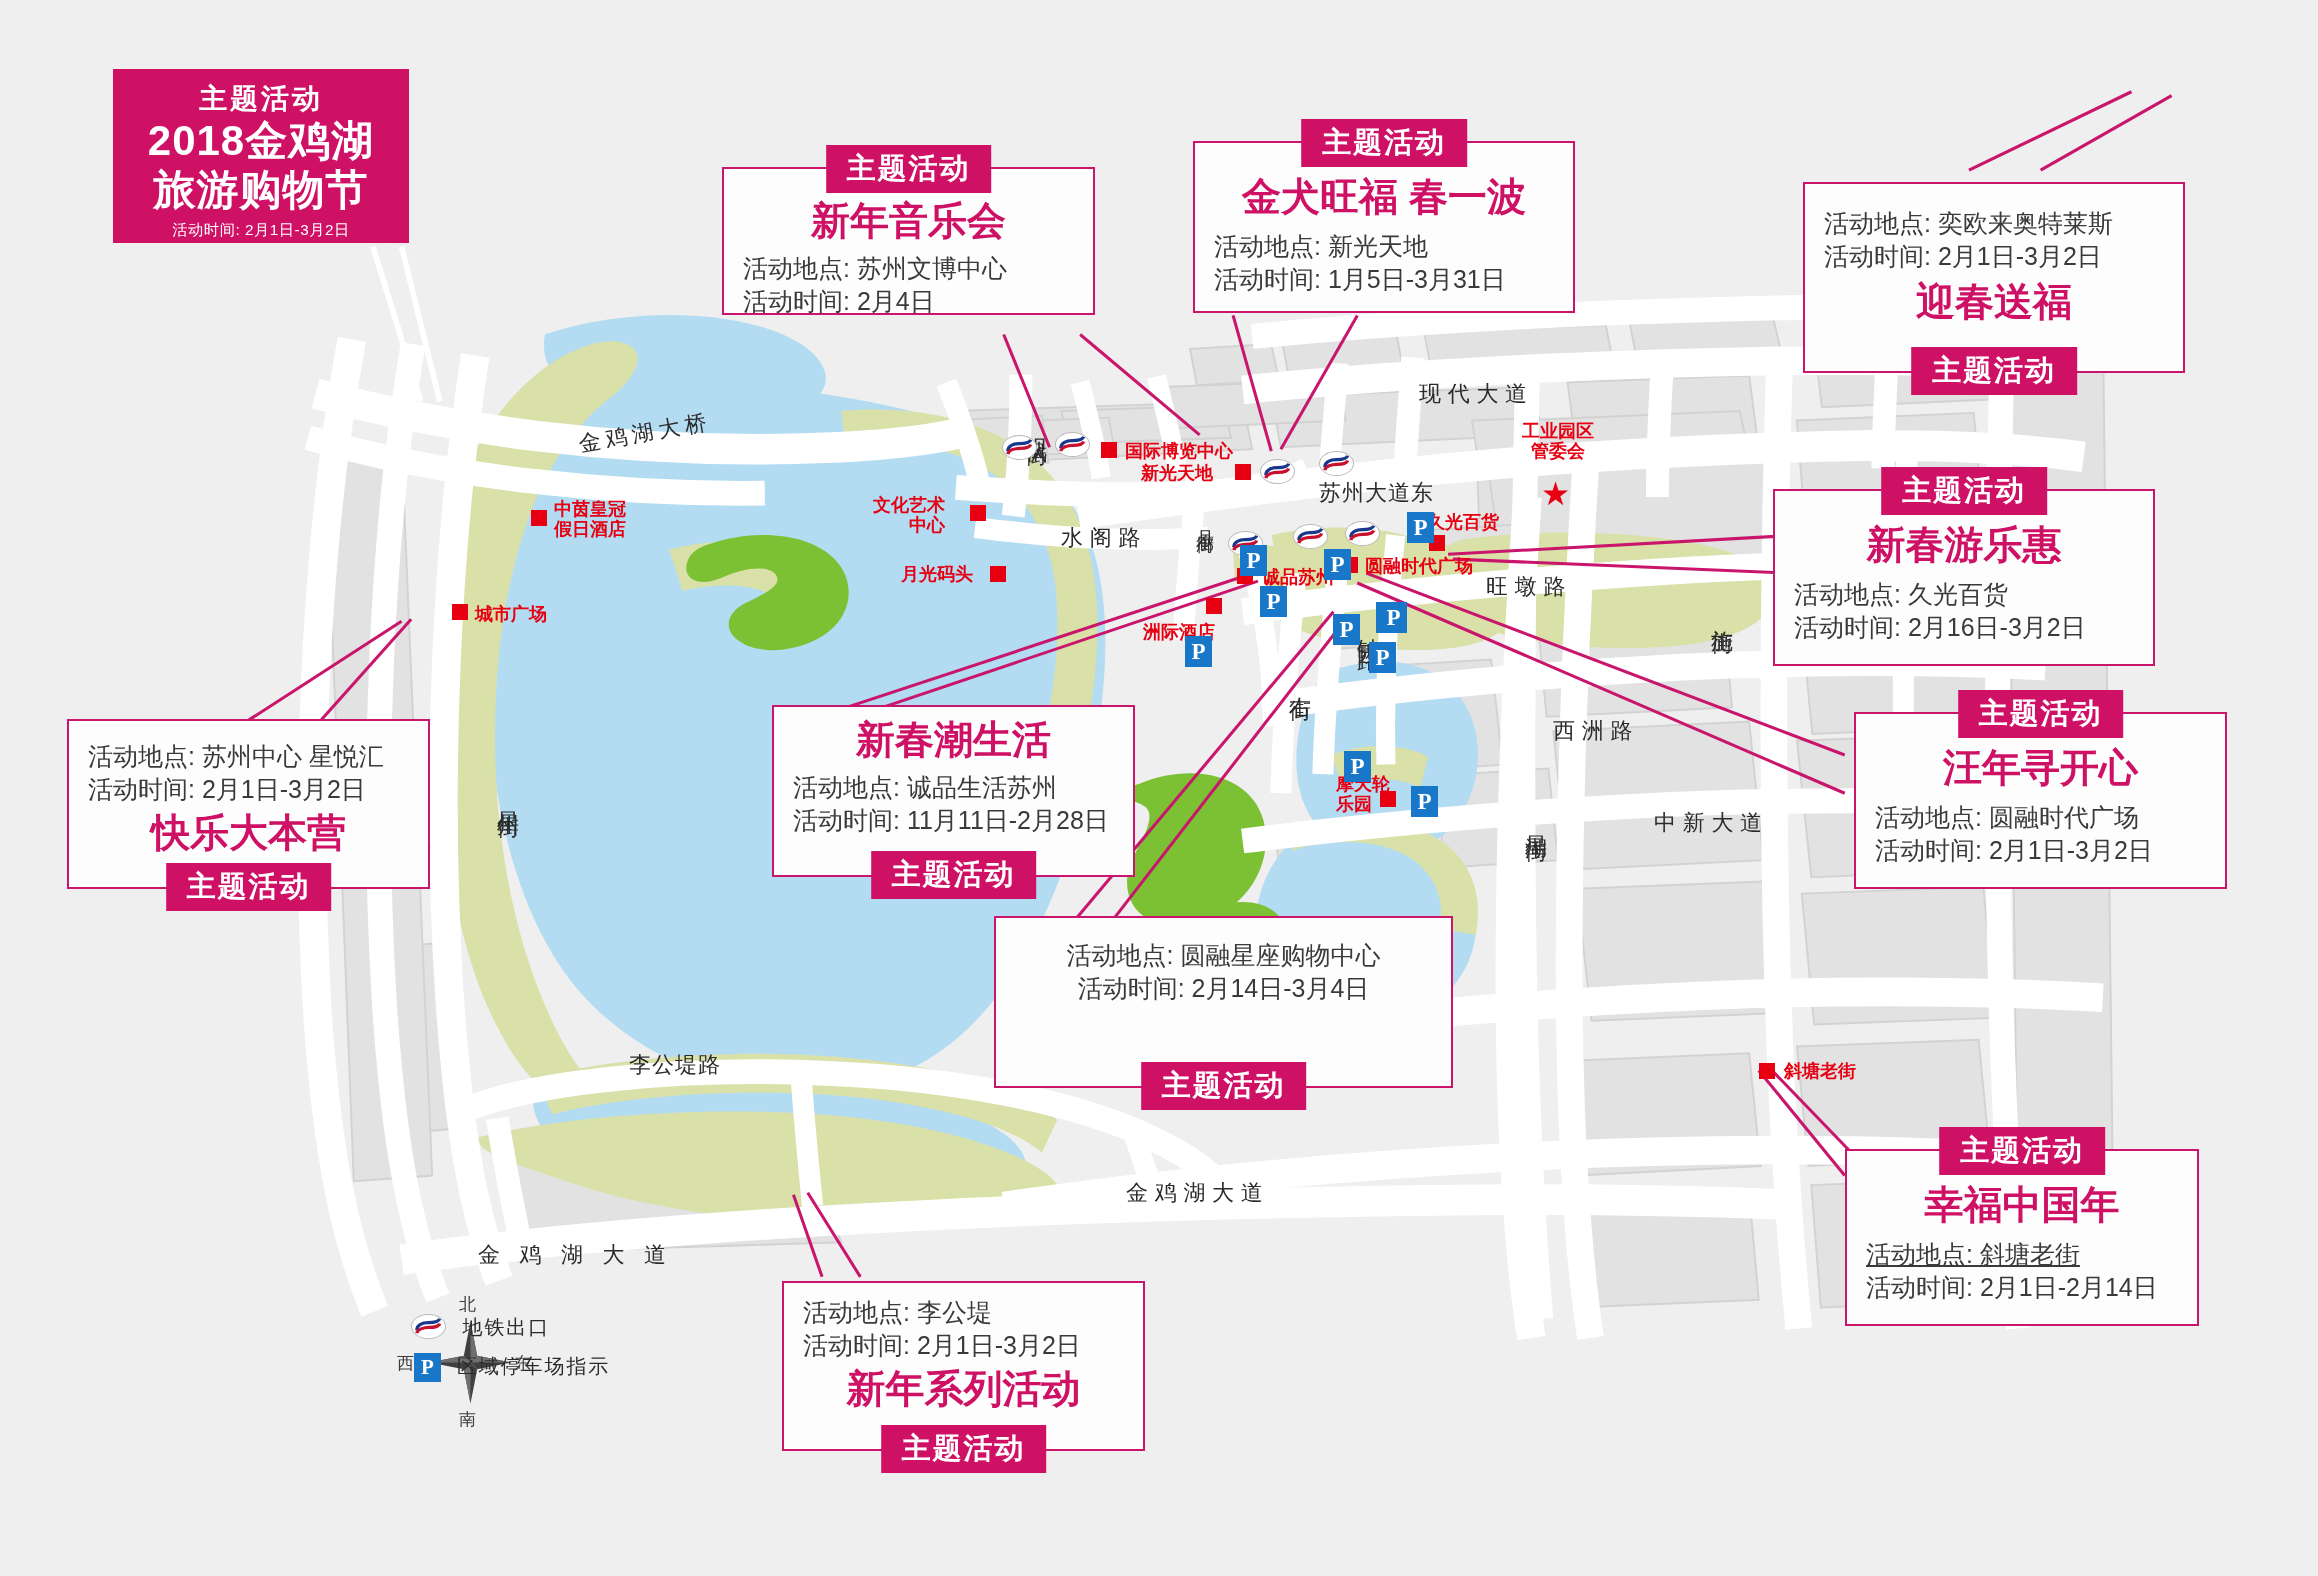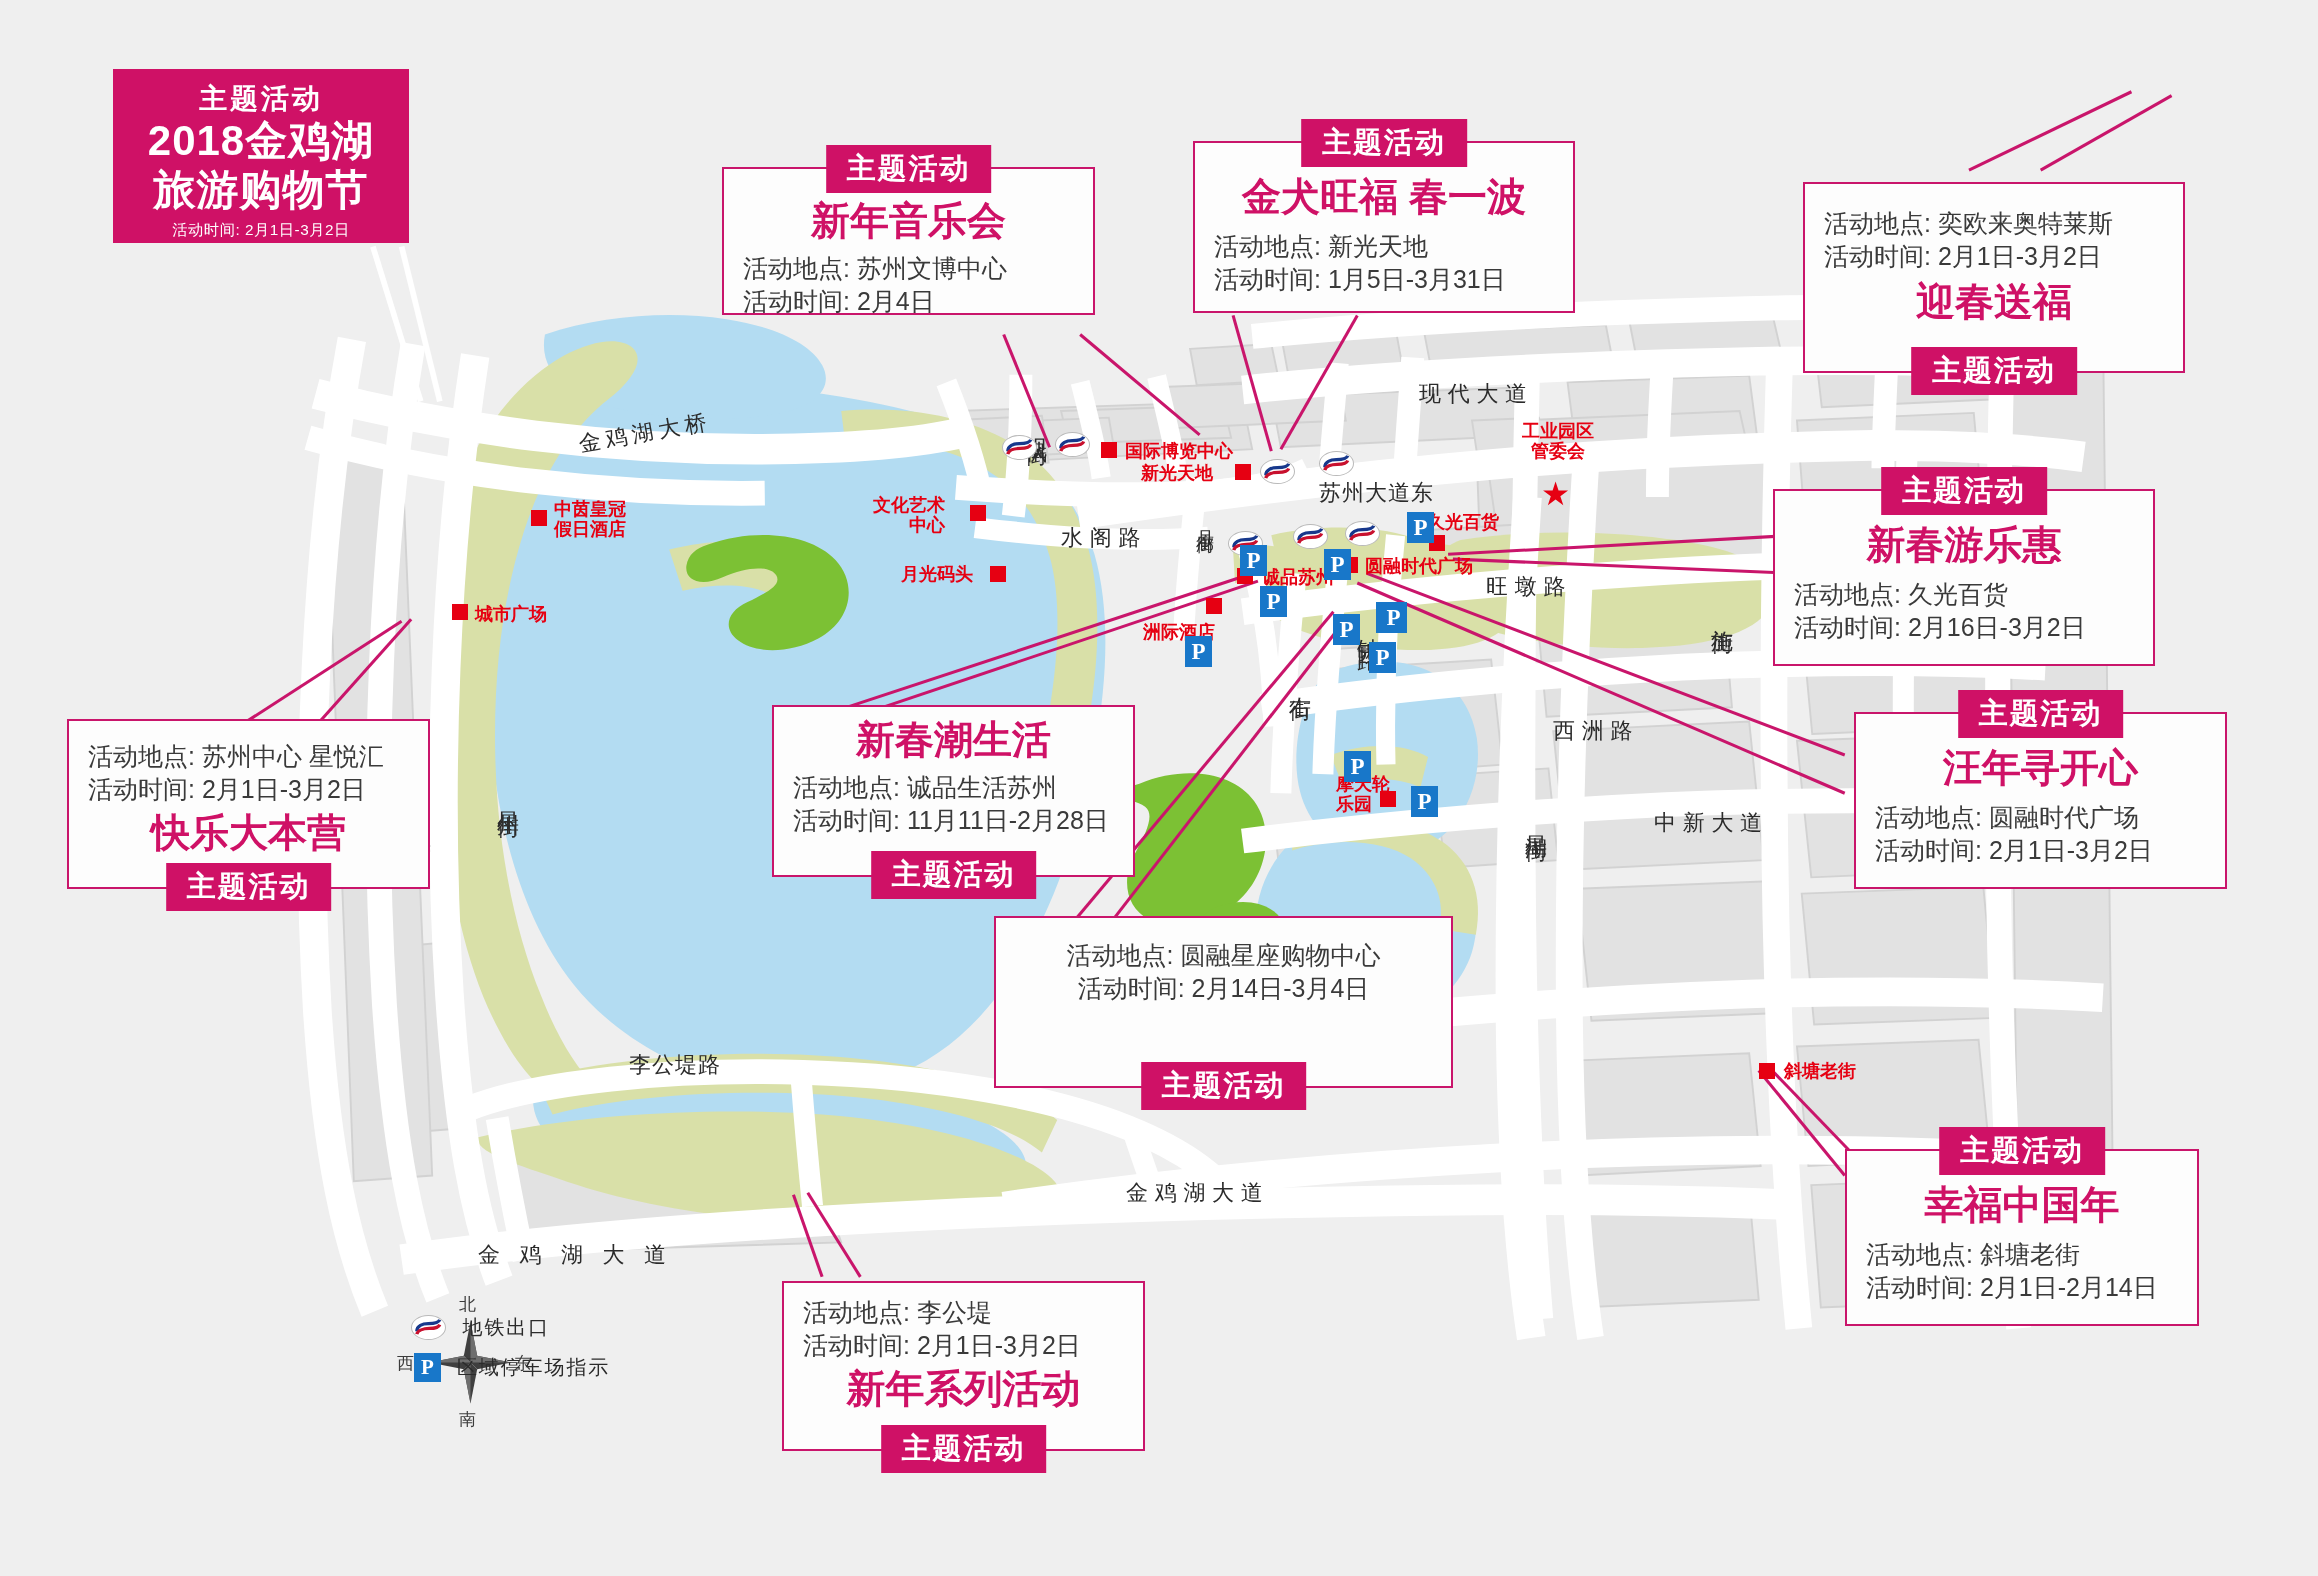--- a/index.html
+++ b/index.html
@@ -125,21 +125,21 @@
     font-weight:bold;
     font-size:23px;
     line-height:31px;
     text-align:center;
     z-index:24;
     font-family:"Liberation Serif",serif;
   }
 
   
   #legend{position:absolute;left:411px;top:1314px;z-index:30;}
-  .leg-row{display:flex;align-items:center;margin-bottom:11.5px;}
+  .leg-row{display:flex;align-items:flex-start;margin-bottom:11.5px;}
   .leg-row .ltxt{font-size:20px;color:#2b2b2b;margin-left:17px;white-space:nowrap;letter-spacing:1.9px;}
   #compass{position:absolute;left:418px;top:1310px;width:105px;height:105px;z-index:30;}
   .cdir{position:absolute;font-size:17px;color:#3c3c3c;}
 </style>
 </head>
 <body>
 
 <div id="stage">
 
   <svg class="layer" width="2318" height="1576" viewBox="0 0 2425 1649">
@@ -547,21 +547,21 @@
       <div class="ttl">汪年寻开心</div>
       <div class="det" style="margin-top:11.5px;">活动地点: 圆融时代广场</div>
       <div class="det">活动时间: 2月1日-3月2日</div>
     </div>
   </div>
 
   <div class="card badge-top" style="left:1845px;top:1149px;width:354px;height:177px;">
     <div class="badge">主题活动</div>
     <div class="inner" style="padding-top:32.5px;">
       <div class="ttl">幸福中国年</div>
-      <div class="det" style="margin-top:11.5px;">活动地点: 斜塘老街</div>
+      <div class="det" style="margin-top:11.5px;text-decoration:underline;">活动地点: 斜塘老街</div>
       <div class="det">活动时间: 2月1日-2月14日</div>
     </div>
   </div>
 
   <div class="card badge-bottom" style="left:67px;top:719px;width:363px;height:170px;">
     <div class="inner" style="padding-top:19px;">
       <div class="det">活动地点: 苏州中心 星悦汇</div>
       <div class="det">活动时间: 2月1日-3月2日</div>
       <div class="ttl" style="margin-top:5.7px;">快乐大本营</div>
     </div>

